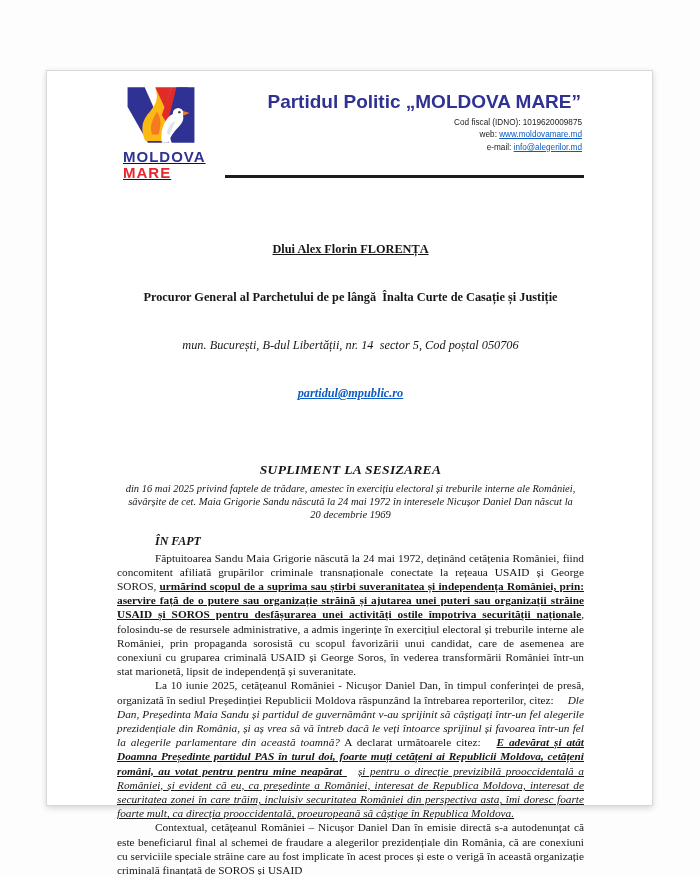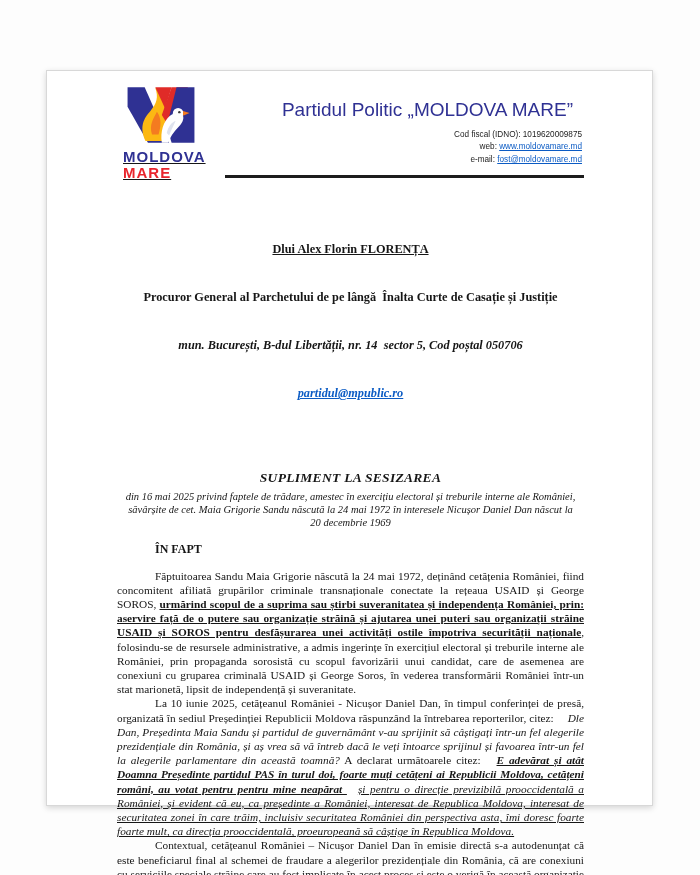--- a/index.html
+++ b/index.html
@@ -25,40 +25,40 @@
     border:1px solid #d8d8d8;
     box-shadow:0 2px 6px rgba(0,0,0,.16);
   }
   
   .logo{position:absolute;left:76px;top:13px;width:112px;text-decoration:underline;}
   .logo svg{display:block;width:76px;height:62px;}
   .logo-line{font-family:"Liberation Sans", sans-serif;font-weight:bold;font-size:15px;letter-spacing:1px;line-height:16px;}
   .logo-moldova{color:var(--navy);margin-top:3px;}
   .logo-mare{color:var(--red);}
   .party-name{
-    position:absolute;top:12px;right:63px;margin:16px;white-space:nowrap;
-    font-family:"Liberation Sans", sans-serif;font-weight:normal;font-size:19px;color:var(--navy);
+    position:absolute;top:12px;right:63px;margin:8px;white-space:nowrap;
+    font-family:"Liberation Sans", sans-serif;font-weight:bold;font-size:19px;color:var(--navy);
   }
   .contact{
-    position:absolute;top:58px;right:70px;text-align:right;
+    position:absolute;top:46px;right:70px;text-align:right;
     font-family:"Liberation Sans", sans-serif;font-size:8.2px;line-height:12.4px;color:#222;
   }
   .contact .link{color:var(--link);text-decoration:underline;cursor:pointer;}
   .rule{position:absolute;left:178px;top:104px;width:359px;height:3px;background:#1c1c1c;}
   
   .content{position:absolute;left:70px;top:0;width:467px;}
   .recipient{margin-top:138px;text-align:center;font-size:12.3px;line-height:16px;white-space:pre-wrap;}
   .r-name{font-weight:bold;text-decoration:underline;}
   .r-title{font-weight:bold;}
-  .r-addr{font-weight:bold;font-style:italic;}
+  .r-addr{font-weight:normal;font-style:italic;}
   .r-email{display:block;font-weight:bold;font-style:italic;text-decoration:underline;color:var(--link);cursor:pointer;}
-  .subject{margin-top:37px;text-align:center;}
+  .subject{margin-top:29px;text-align:center;}
   .s-title{font-weight:bold;font-style:italic;font-size:13.5px;letter-spacing:.3px;}
   .s-sub{font-style:italic;font-size:10.5px;line-height:13.2px;max-width:452px;margin:4px auto 0;}
-  .sec-heading{font-weight:bold;font-size:12px;margin:12px 0 12px;text-indent:38px;}
+  .sec-heading{font-weight:bold;font-style:italic;font-size:12px;margin:12px 0 2px;text-indent:38px;}
   .par{margin:0;font-size:11.3px;line-height:14.2px;text-align:justify;text-indent:38px;}
   .b{font-weight:bold;}
   .i{font-style:italic;margin-left:11px;}
   .u{text-decoration:underline;}
 </style>
 </head>
 <body>
 
 <div class="canvas">
   <div class="page">
@@ -86,21 +86,21 @@
       </svg>
       <div class="logo-line logo-moldova">MOLDOVA</div>
       <div class="logo-line logo-mare">MARE</div>
     </div>
 
     <h1 class="party-name">Partidul Politic „MOLDOVA MARE”</h1>
 
     <div class="contact">
       <div>Cod fiscal (IDNO): 1019620009875</div>
       <div><span>web: </span><a class="link">www.moldovamare.md</a></div>
-      <div><span>e-mail: </span><a class="link">fost@moldovamare.md</a></div>
+      <div><span>e-mail: </span><a class="link">info@alegerilor.md</a></div>
     </div>
 
     <div class="rule"></div>
 
     <div class="content">
 
       <div class="recipient">
         <div class="r-name">Dlui Alex Florin FLORENȚA</div>
         <div class="r-title">Procuror General al Parchetului de pe lângă  Înalta Curte de Casație și Justiție</div>
         <div class="r-addr">mun. București, B-dul Libertății, nr. 14  sector 5, Cod poștal 050706</div>

